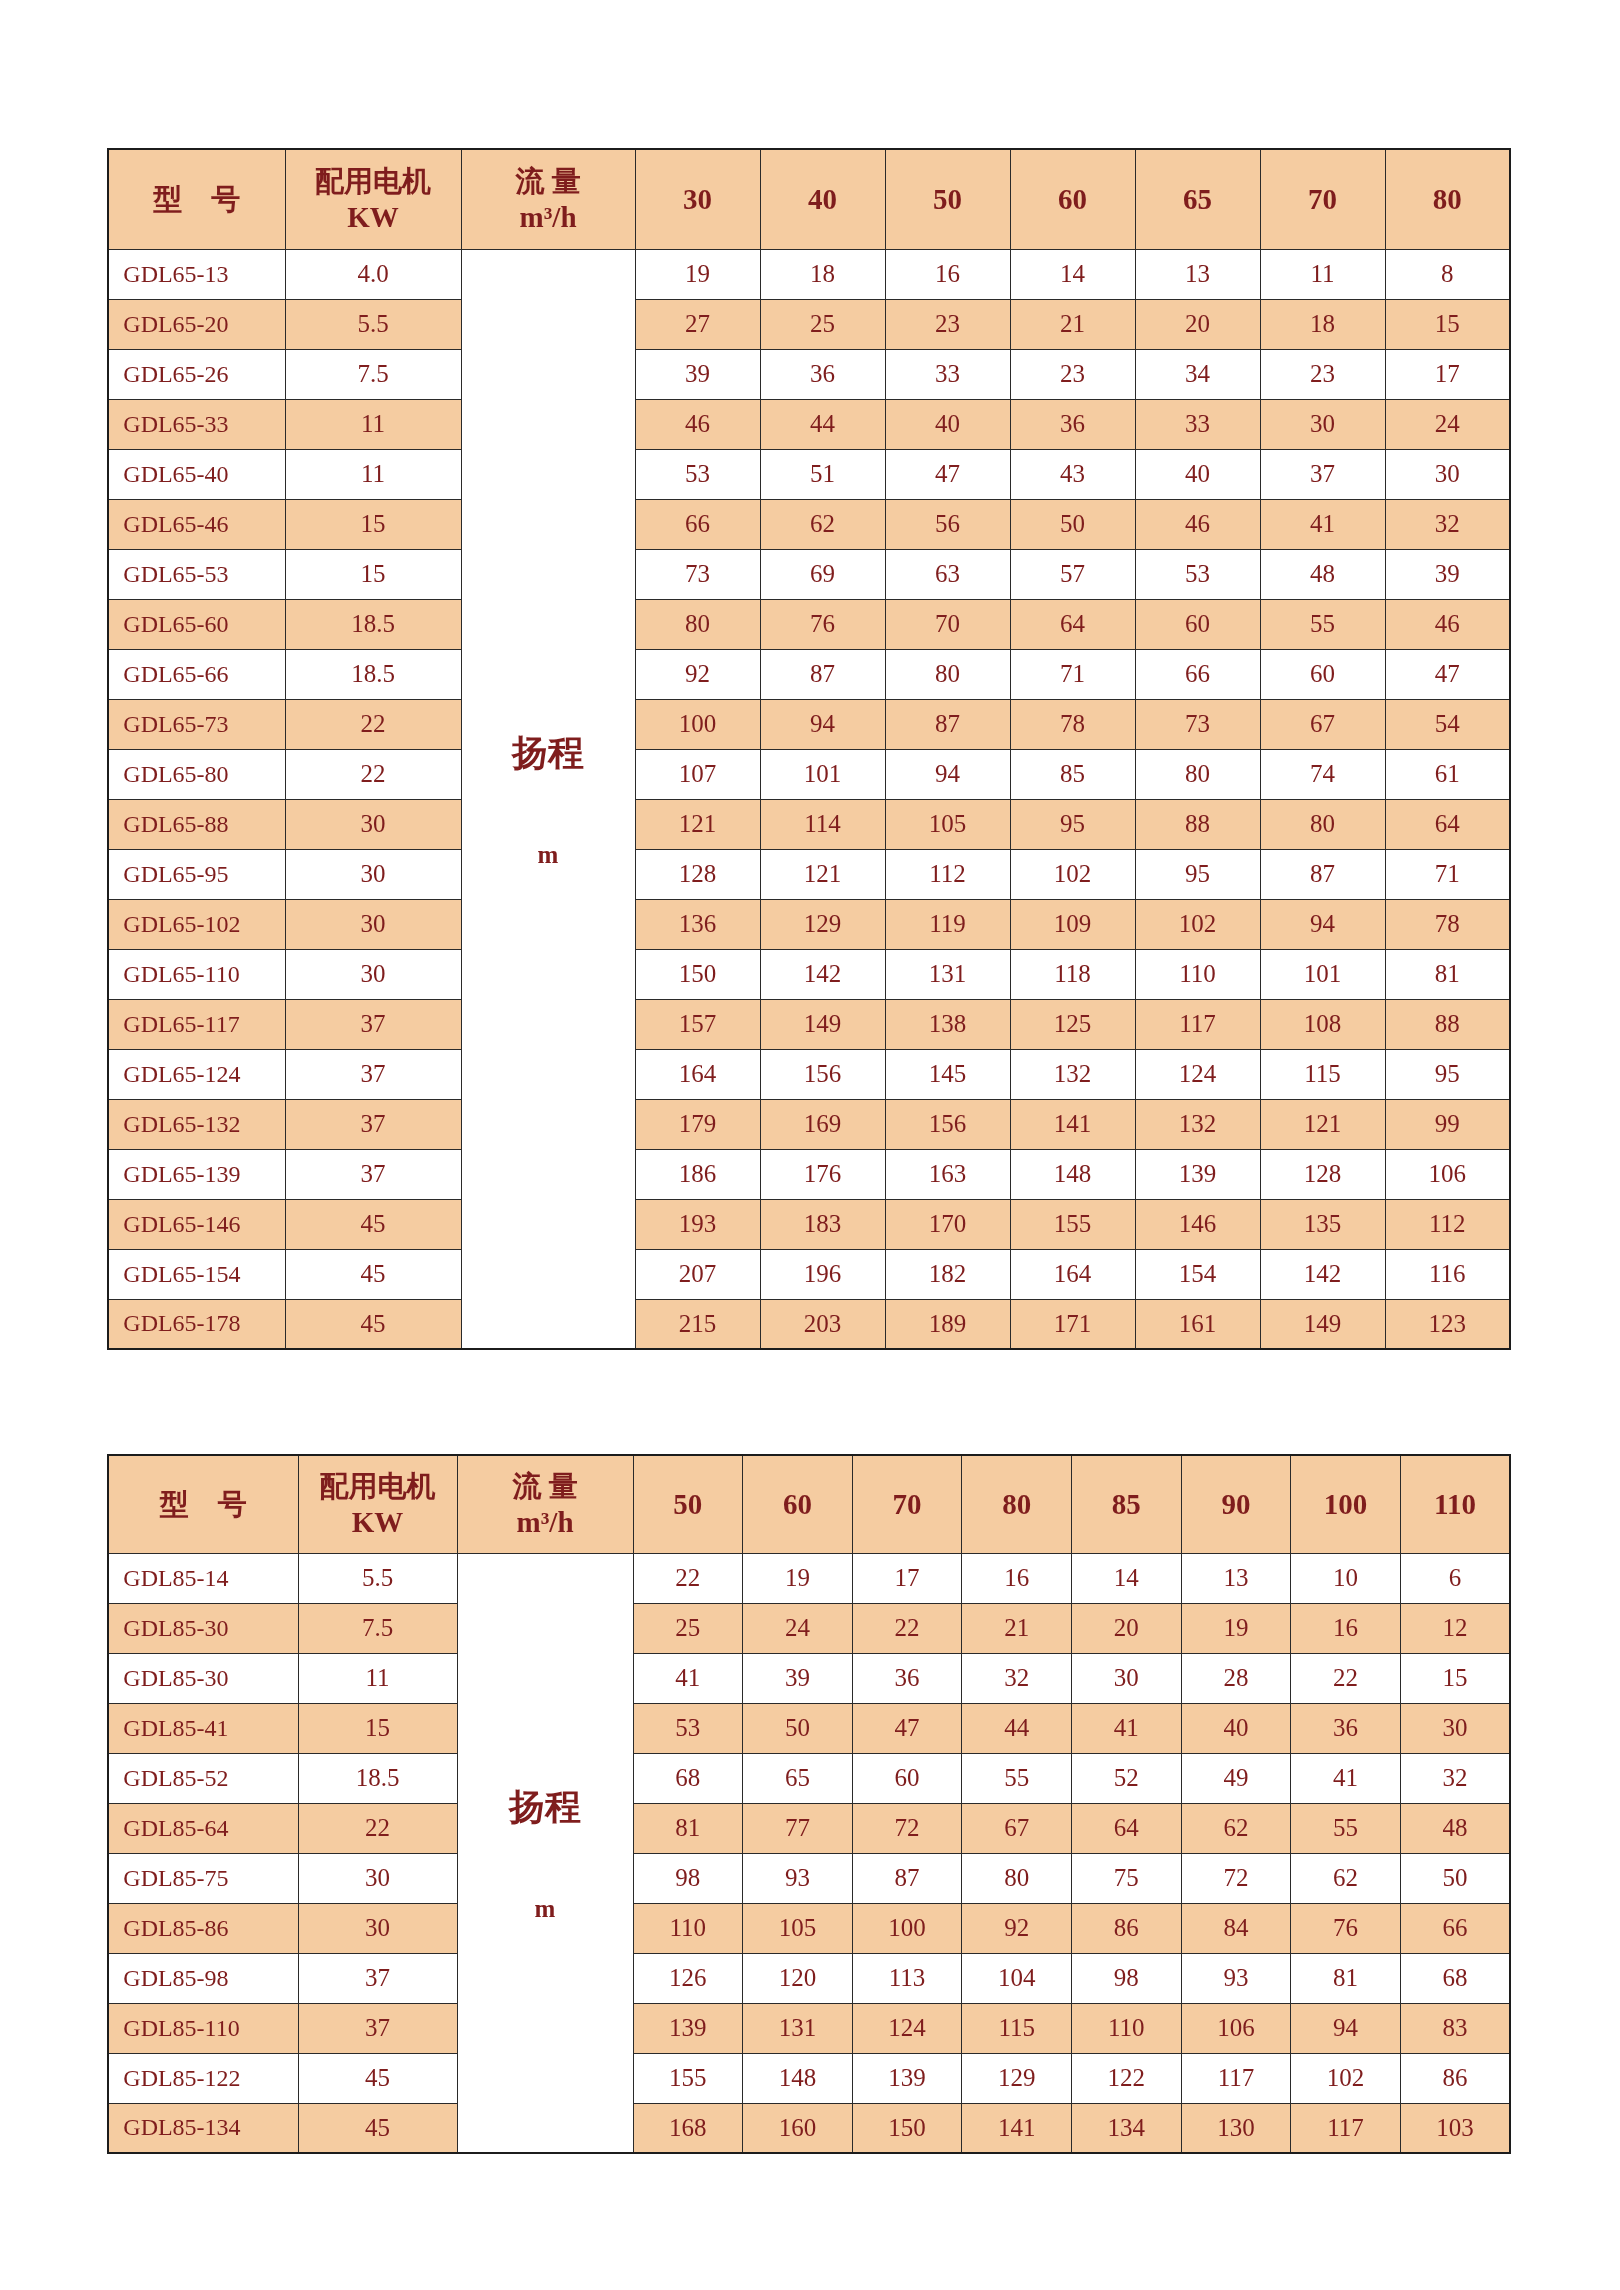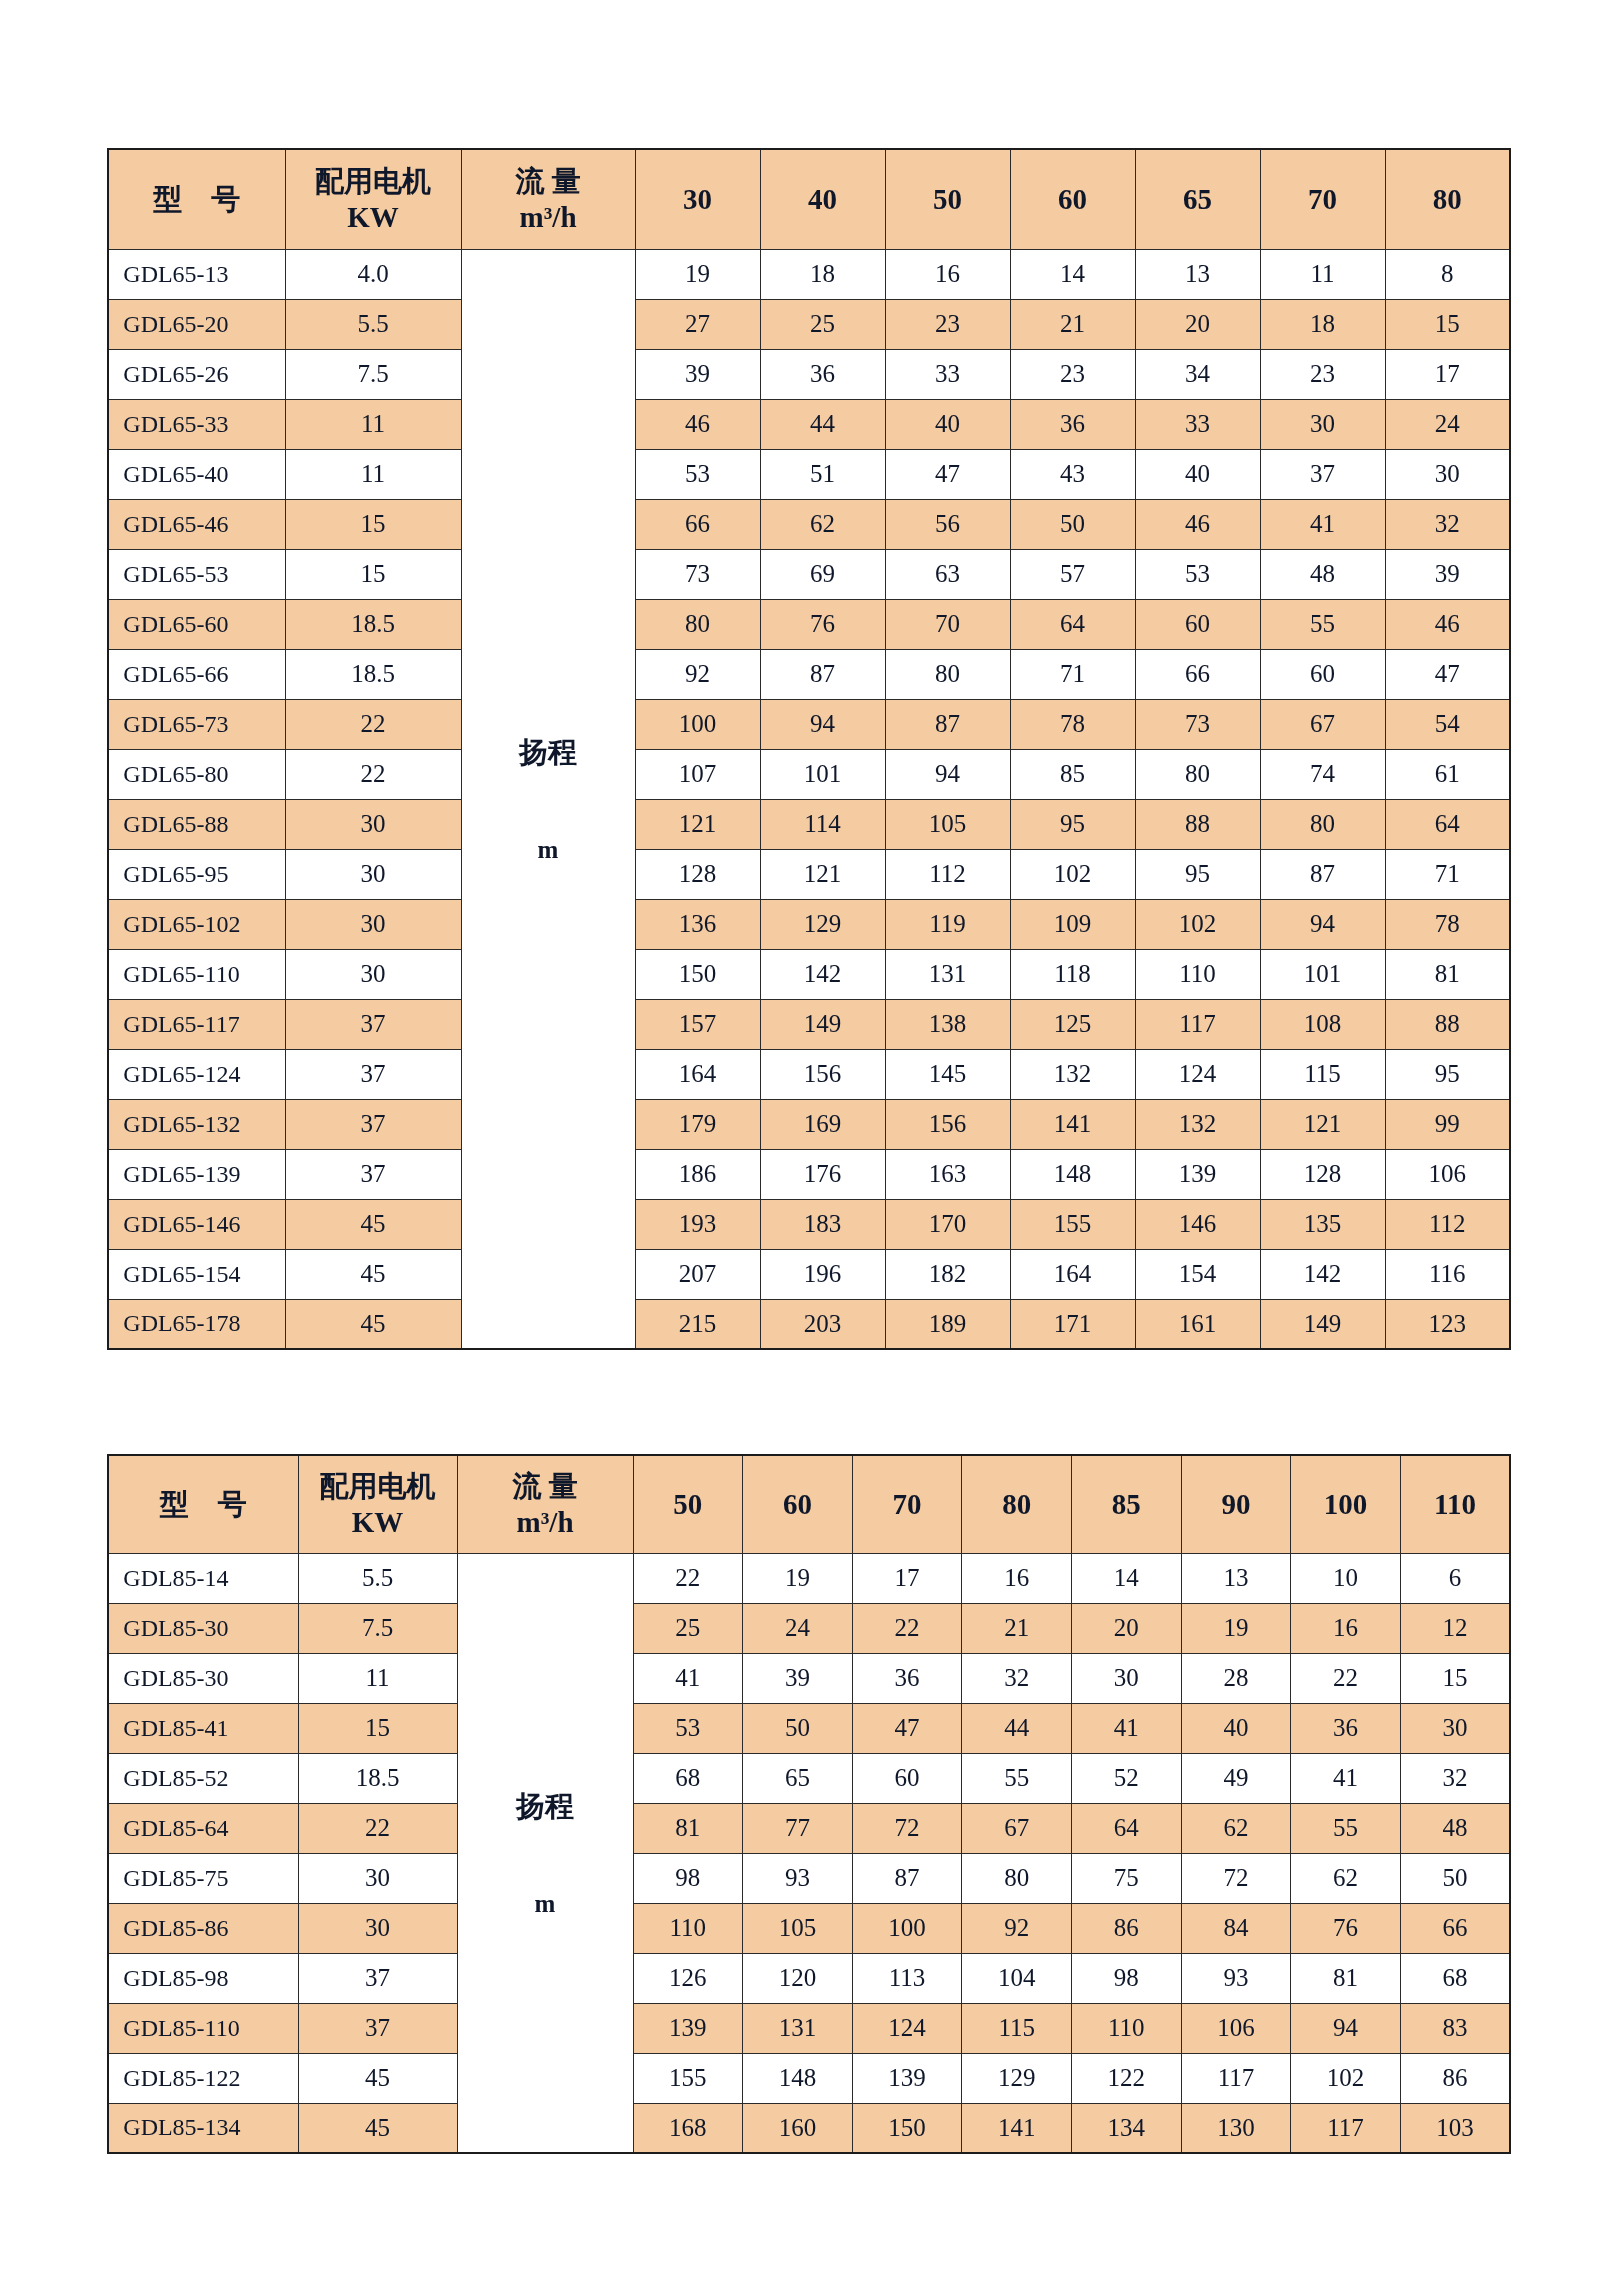--- a/index.html
+++ b/index.html
@@ -1,18 +1,18 @@
 <!DOCTYPE html>
 <html style="font-size:14.3px"><head>
 <meta charset="utf-8">
 <style>
   html, body { margin:0; padding:0; background:#ffffff; }
   .page {
     position:relative; width:1620px; height:2291px; background:#ffffff;
-    font-family:"Liberation Serif","DejaVu Serif",serif; color:#0f172a;
+    font-family:"Liberation Serif","DejaVu Serif",serif; color:#7f1d1d;
   }
   table.pump-table {
     position:absolute; left:107px; width:1404px;
     border-collapse:collapse; table-layout:fixed; background:#ffffff;
     border:2.7px solid #1c1c1c;
   }
   table.t1 { top:148px; }
   table.t2 { top:1454px; }
   .pump-table th, .pump-table td { border:1.8px solid #2a2a2a; padding:0; }
   .pump-table thead th {
@@ -28,21 +28,21 @@
   .pump-table td {
     text-align:center; vertical-align:middle; font-size:25px; background:#ffffff;
   }
   td.model-cell { text-align:left; padding-left:14.3px; font-size:24px; }
   tr.shaded td { background:#F5CCA1; }
   td.merged-cell, tr.shaded td.merged-cell { background:#ffffff; }
   td.merged-cell .merged-inner {
     display:flex; flex-direction:column; align-items:center; justify-content:center;
     row-gap:63px; height:100%; font-weight:bold;
   }
-  td.merged-cell .lift-line1 { font-size:29px; }
+  td.merged-cell .lift-line1 { font-size:36px; }
   td.merged-cell .lift-line2 { font-size:25px; }
 </style>
 </head>
 <body>
 
 <div class="page">
   <table class="pump-table t1">
       <colgroup>
         <col style="width: 177px;">
         <col style="width: 176px;">

